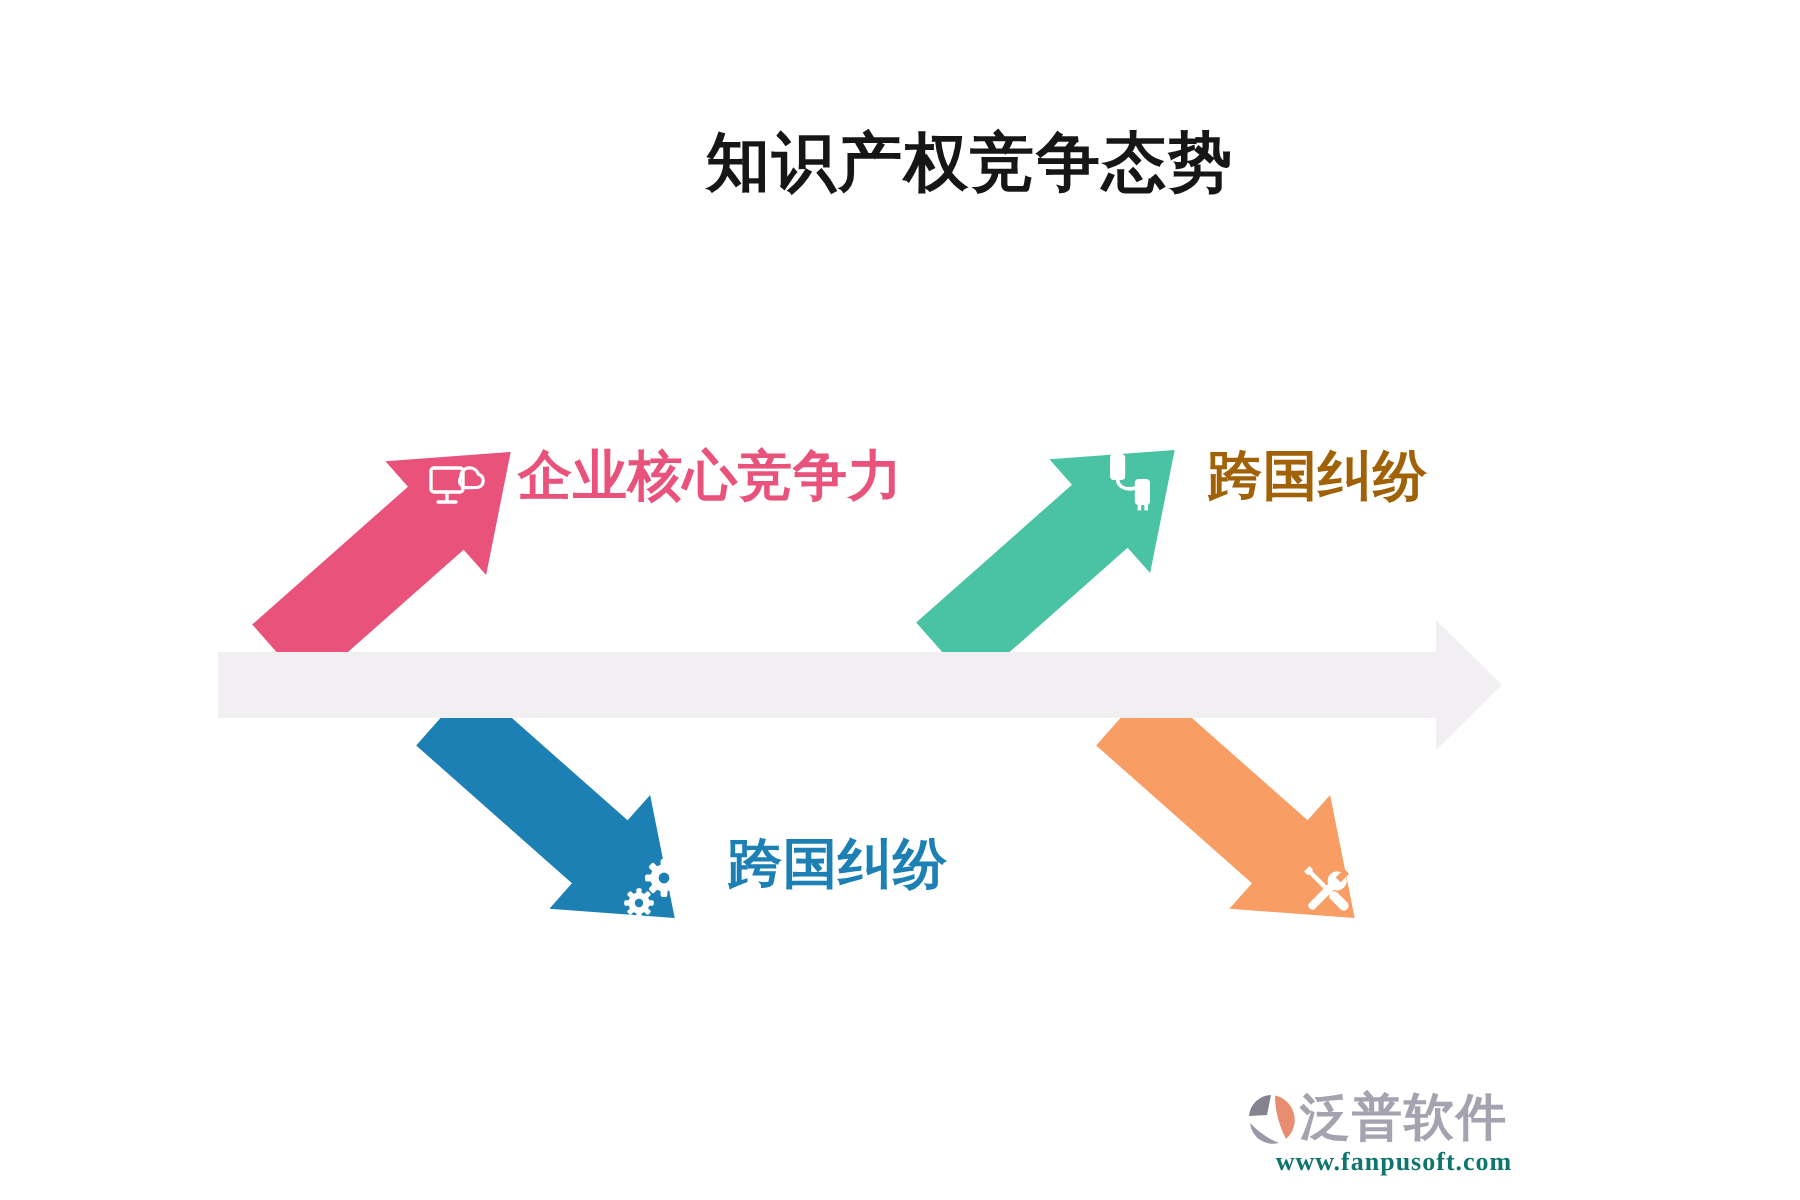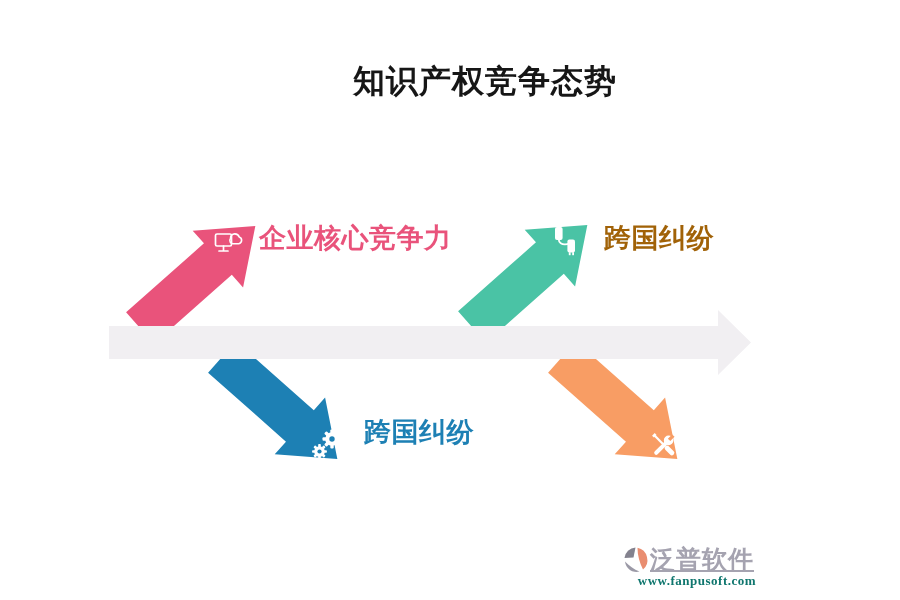--- a/index.html
+++ b/index.html
@@ -37,21 +37,20 @@
     right:8px;bottom:6px;
     width:150px;height:48px;
   }
   .wm-row{display:flex;align-items:center;}
   .wm-brand{
     font-size:25px;
     font-weight:bold;
     letter-spacing:1px;
     line-height:28px;
     white-space:nowrap;
-    text-decoration:underline;
   }
   .wm-url{
     font-size:13px;
     font-weight:bold;
     text-align:center;
     margin-top:-1px;
     letter-spacing:0.5px;
     white-space:nowrap;
   }
 </style>

